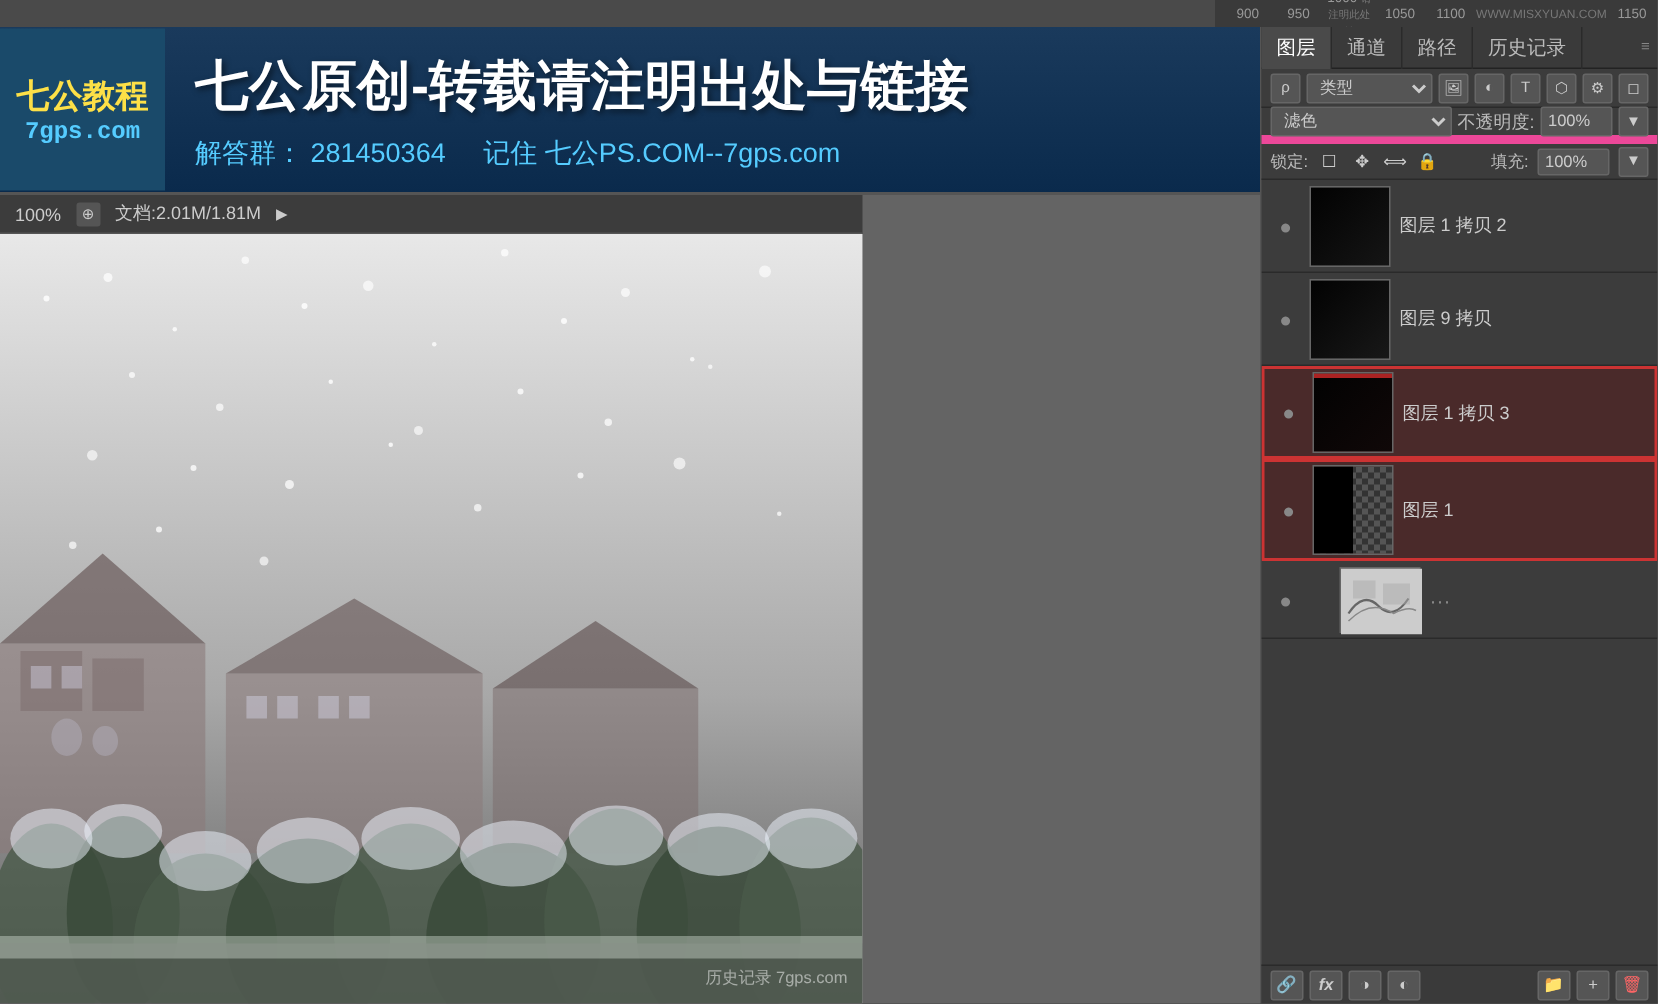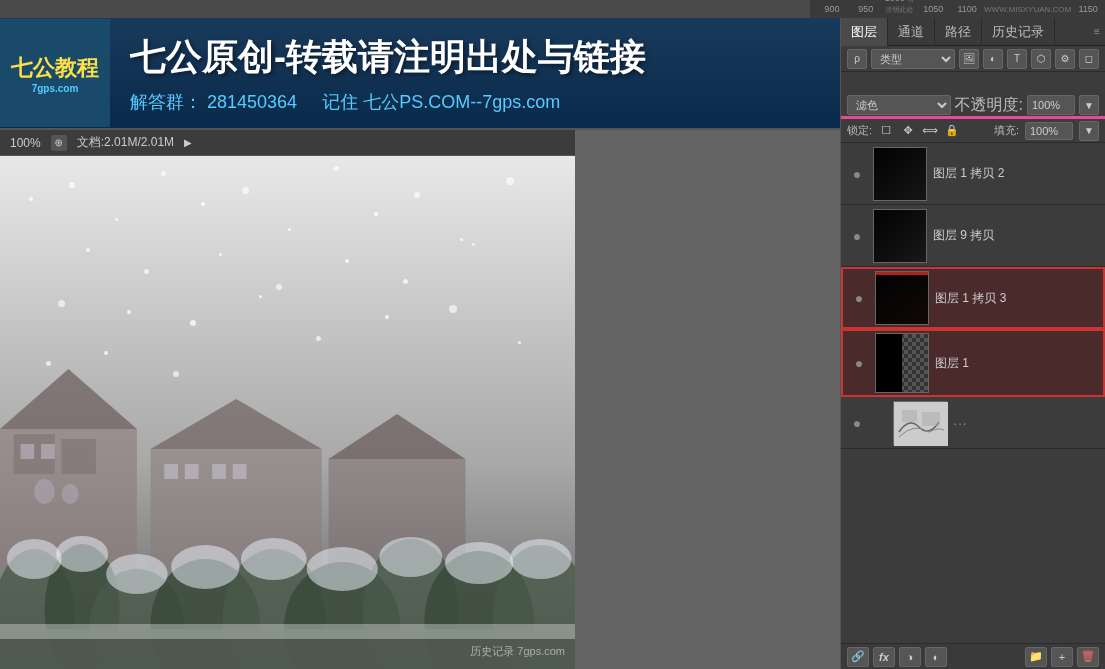--- a/index.html
+++ b/index.html
@@ -83,23 +83,24 @@
     }
     .banner-logo-inner {
       text-align: center;
     }
     .banner-logo-text1 {
       font-size: 22px;
       color: #fde047;
       font-weight: bold;
     }
     .banner-logo-text2 {
-      font-size: 10px;
+      font-size: 16px;
       color: #5cf;
       font-weight: bold;
+      font-family: Liberation Mono, monospace;
     }
     .banner-content {
       flex: 1;
       padding: 10px 20px;
     }
     .banner-title {
       font-size: 36px;
       color: #fff;
       font-weight: bold;
       text-shadow: 2px 2px 4px rgba(0,0,0,0.5);
@@ -254,40 +255,39 @@
       justify-content: center;
       cursor: pointer;
       color: #ccc;
       font-size: 10px;
       flex-shrink: 0;
     }
 
     
     .blend-row {
       display: flex;
-      align-items: flex-start;
+      align-items: center;
       height: 24px;
       padding: 0 6px;
       gap: 4px;
-      border-bottom: 3px solid #ec4899;
-      flex-shrink: 0;
-      margin-top: 23px;
+      border-bottom: 6px solid #ec4899;
+      flex-shrink: 0;
     }
     .blend-select {
       height: 20px;
       background: #555;
       border: 1px solid #666;
       color: #ccc;
       font-size: 11px;
       padding: 0 4px;
       border-radius: 2px;
       flex: 1;
     }
     .opacity-label {
-      font-size: 16px;
+      font-size: 12px;
       color: #bbb;
       flex-shrink: 0;
     }
     .opacity-value {
       font-size: 11px;
       color: #ccc;
       background: #555;
       border: 1px solid #666;
       padding: 0 4px;
       height: 20px;
@@ -501,21 +501,21 @@
         <span class="banner-qq">281450364</span>
         &nbsp;&nbsp;&nbsp;
         <span class="banner-url">记住 七公PS.COM--7gps.com</span>
       </div>
     </div>
   </div>
 
   <div class="toolbar-area">
     <span class="zoom-percent">100%</span>
     <div class="zoom-icon">⊕</div>
-    <span class="doc-info">文档:2.01M/2.01M</span>
+    <span class="doc-info">文档:2.01M/1.81M</span>
     <span class="arrow-btn">▶</span>
   </div>
 
   <div class="main-image">
     <div class="snow-scene">
 
       <div class="snow-particle" style="width:4px;height:4px;top:8%;left:5%;opacity:0.9;"></div>
       <div class="snow-particle" style="width:6px;height:6px;top:5%;left:12%;opacity:0.8;"></div>
       <div class="snow-particle" style="width:3px;height:3px;top:12%;left:20%;opacity:0.85;"></div>
       <div class="snow-particle" style="width:5px;height:5px;top:3%;left:28%;opacity:0.75;"></div>

